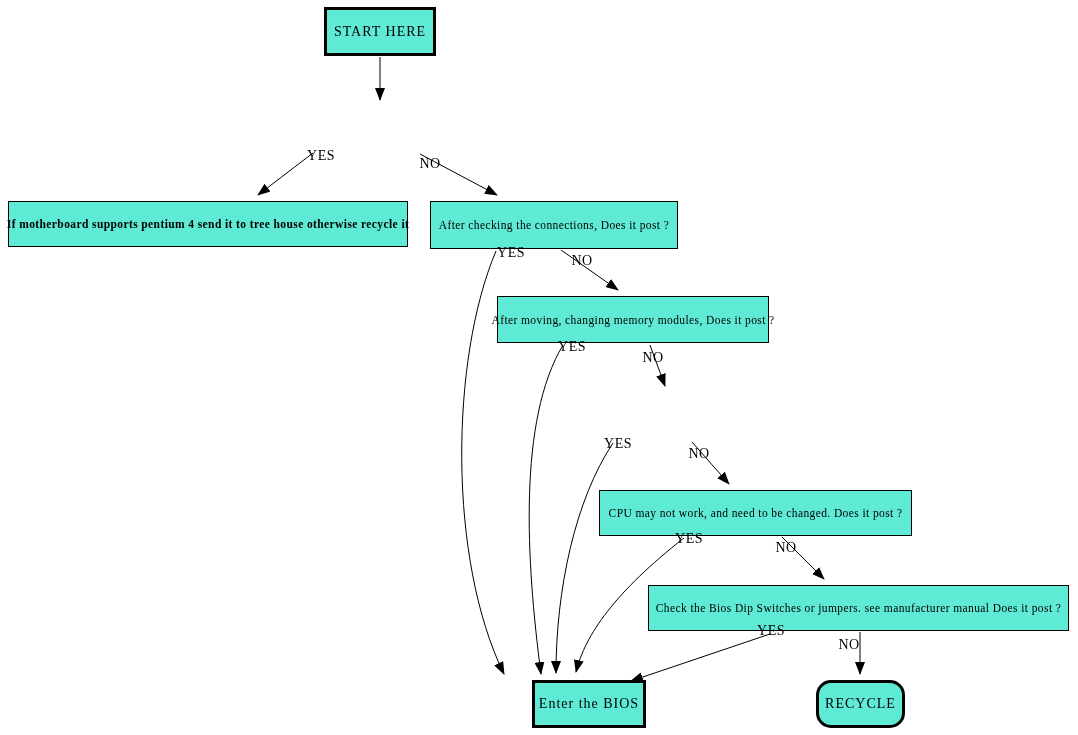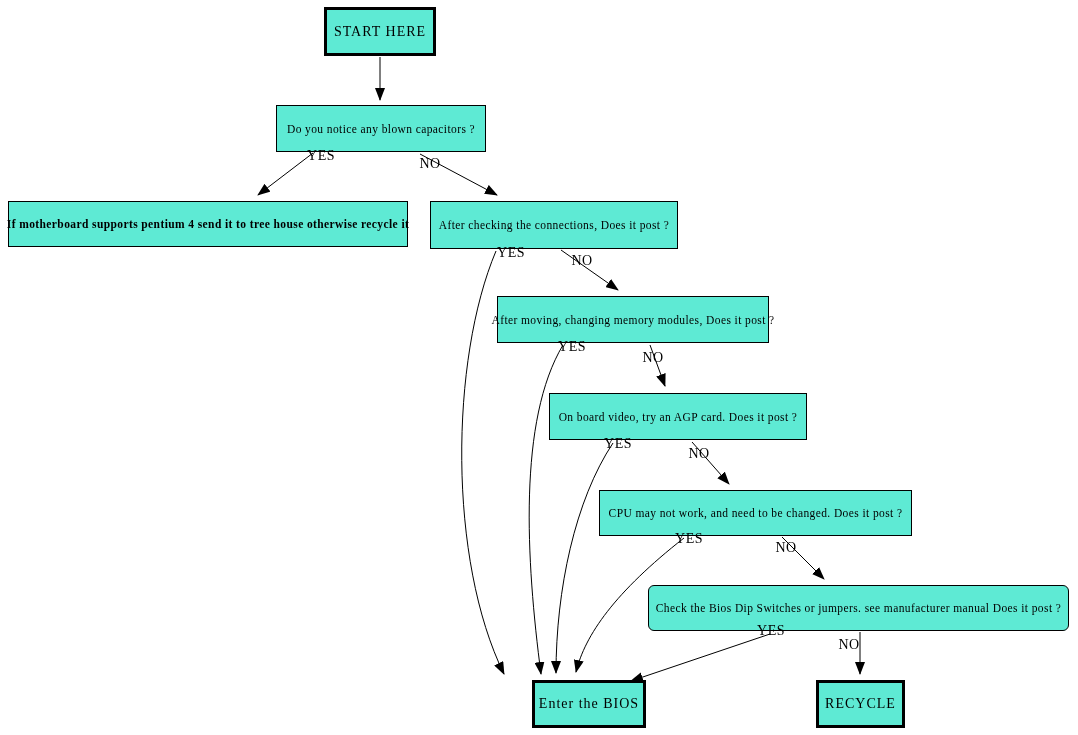--- a/index.html
+++ b/index.html
@@ -74,37 +74,35 @@
     <path class="edge" d="M613,443 C575,500 556,590 556,673" marker-end="url(#ah)"></path>
     <path class="edge" d="M692,442 L729,484" marker-end="url(#ah)"></path>
     <path class="edge" d="M684,538 C615,592 585,635 576,672" marker-end="url(#ah)"></path>
     <path class="edge" d="M782,537 L824,579" marker-end="url(#ah)"></path>
     <path class="edge" d="M770,634 L631,681" marker-end="url(#ah)"></path>
     <path class="edge" d="M860,632 L860,674" marker-end="url(#ah)"></path>
   </svg>
 
   <div class="node terminal" style="left:324px; top:7px; width:112px; height:49px;">START HERE</div>
 
-  <div class="node" style="left:276px; top:105px; width:210px; height:47px;">Do you notice any blown capacitors ?</div>
 
   <div class="node" style="left:8px; top:201px; width:400px; height:46px;font-weight:bold;">If motherboard supports pentium 4 send it to tree house otherwise recycle it</div>
 
   <div class="node" style="left:430px; top:201px; width:248px; height:48px;">After checking the connections, Does it post ?</div>
 
   <div class="node" style="left:497px; top:296px; width:272px; height:47px;">After moving, changing memory modules, Does it post ?</div>
 
-  <div class="node" style="left:549px; top:393px; width:258px; height:47px;">On board video, try an AGP card. Does it post ?</div>
 
   <div class="node" style="left:599px; top:490px; width:313px; height:46px;">CPU may not work, and need to be changed. Does it post ?</div>
 
-  <div class="node" style="left:648px; top:585px; width:421px; height:46px;border-radius:6px;">Check the Bios Dip Switches or jumpers. see manufacturer manual Does it post ?</div>
+  <div class="node" style="left:648px; top:585px; width:421px; height:46px;">Check the Bios Dip Switches or jumpers. see manufacturer manual Does it post ?</div>
 
   <div class="node terminal" style="left:504px; top:680px; width:114px; height:48px;margin-left:28px;">Enter the BIOS</div>
 
-  <div class="node terminal" style="left:816px; top:680px; width:89px; height:48px;">RECYCLE</div>
+  <div class="node terminal" style="left:816px; top:680px; width:89px; height:48px;border-radius:15px;">RECYCLE</div>
 
   <div class="edge-label" style="left:321px; top:156px;">YES</div>
   <div class="edge-label" style="left:430px; top:164px;">NO</div>
 
   <div class="edge-label" style="left:511px; top:253px;">YES</div>
   <div class="edge-label" style="left:582px; top:261px;">NO</div>
 
   <div class="edge-label" style="left:572px; top:347px;">YES</div>
   <div class="edge-label" style="left:653px; top:358px;">NO</div>
 

